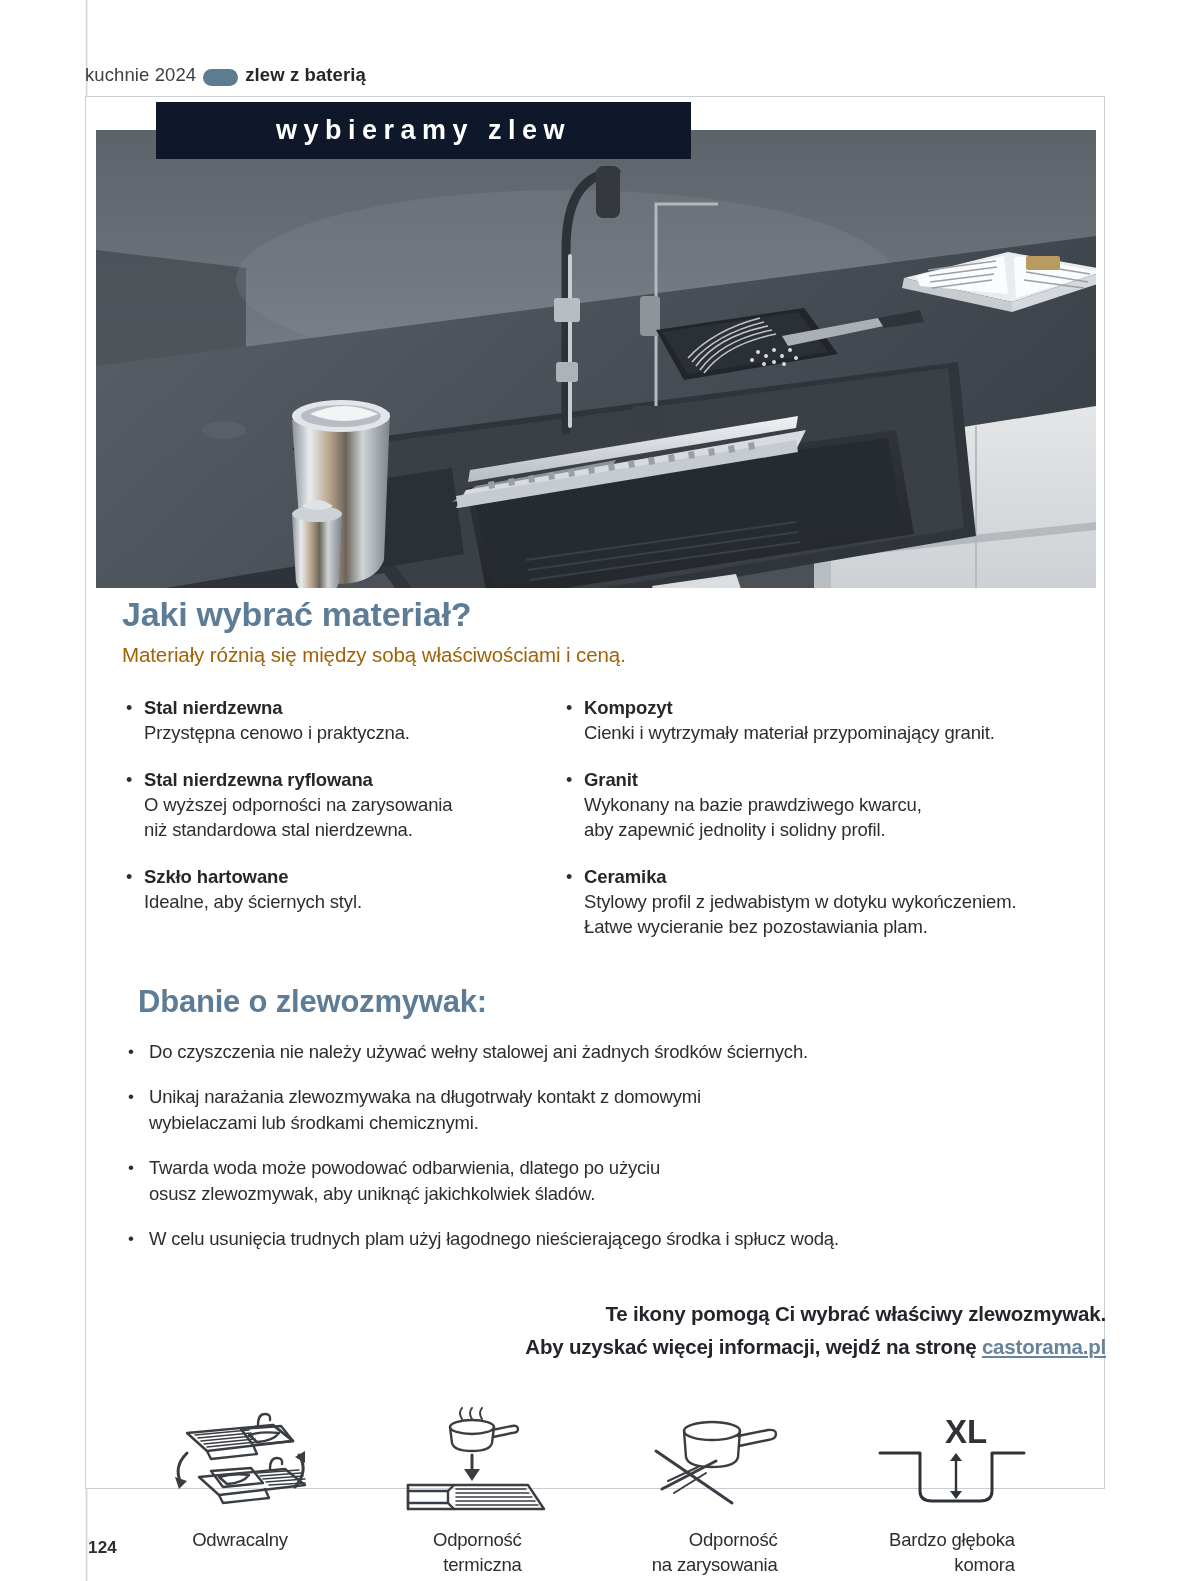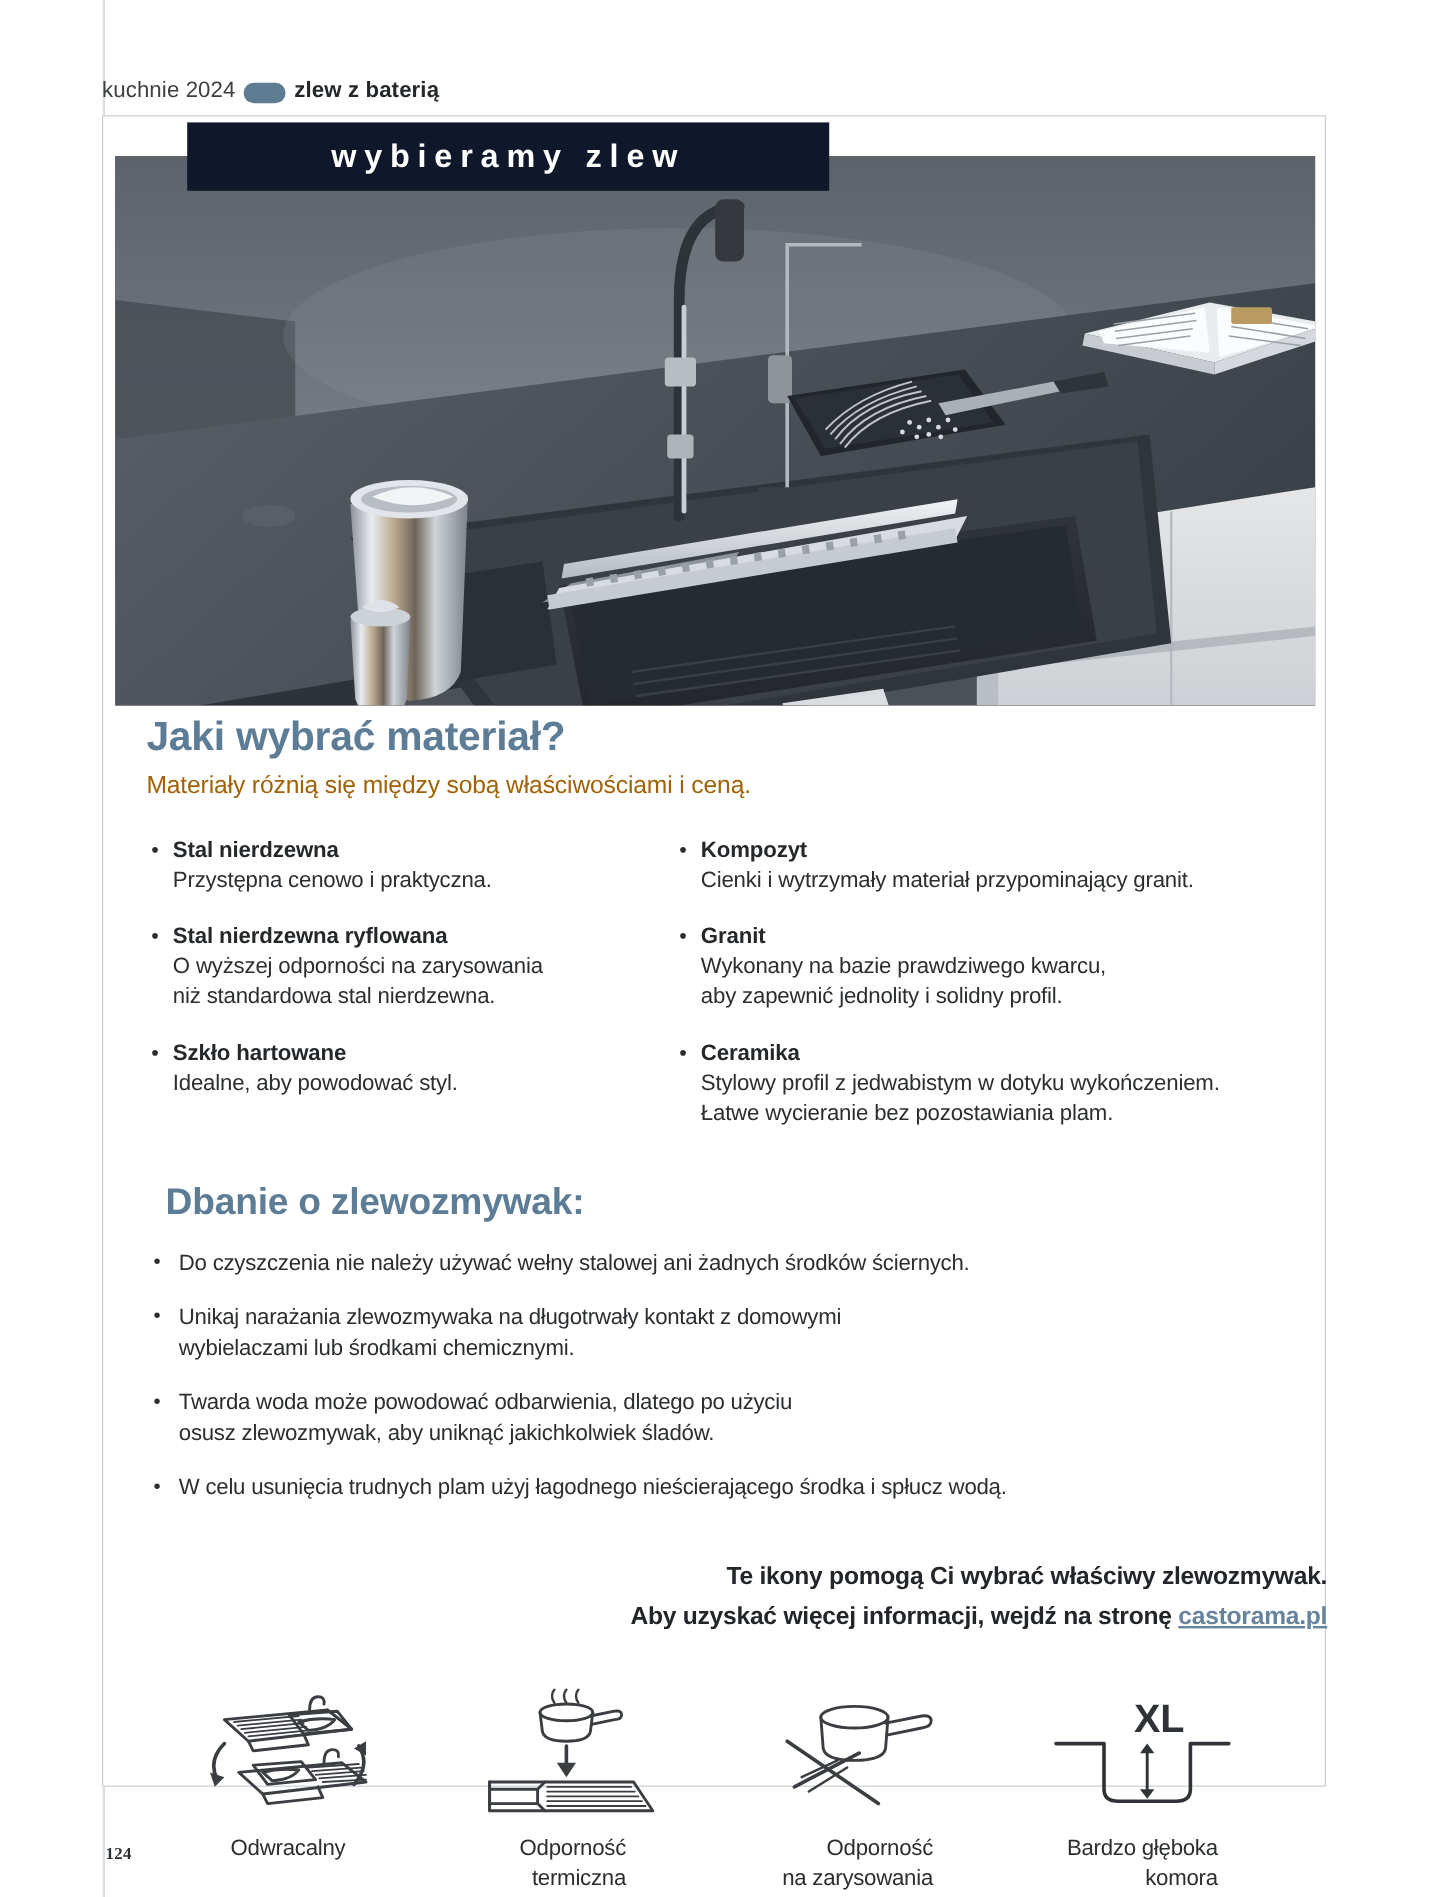--- a/index.html
+++ b/index.html
@@ -207,25 +207,24 @@
     color: #2b2e31;
     line-height: 25px;
     letter-spacing: -.2px;
     white-space: pre-line;
   }
 
   
   .folio {
     position: absolute;
     left: 88px; top: 1538px;
-    font-size: 14px;
+    font-size: 17px;
     font-weight: bold;
     color: #2b2e31;
     letter-spacing: .2px;
-    font-family: Liberation Serif, serif;
   }
 </style>
 </head>
 <body>
 
 <div id="page">
 
   <div class="gutter-line"></div>
 
   <div class="runhead">
@@ -425,21 +424,21 @@
             <div class="mat-body">
               <div class="mat-title">Stal nierdzewna ryflowana</div>
               <div class="mat-desc">O wyższej odporności na zarysowania
 niż standardowa stal nierdzewna.</div>
             </div>
           </div>
           <div class="mat-item">
             <span class="mat-bullet">•</span>
             <div class="mat-body">
               <div class="mat-title">Szkło hartowane</div>
-              <div class="mat-desc">Idealne, aby powodować styl.</div>
+              <div class="mat-desc">Idealne, aby ściernych styl.</div>
             </div>
           </div>
         </div>
 
         <div class="mat-col right">
           <div class="mat-item">
             <span class="mat-bullet">•</span>
             <div class="mat-body">
               <div class="mat-title">Kompozyt</div>
               <div class="mat-desc">Cienki i wytrzymały materiał przypominający granit.</div>

